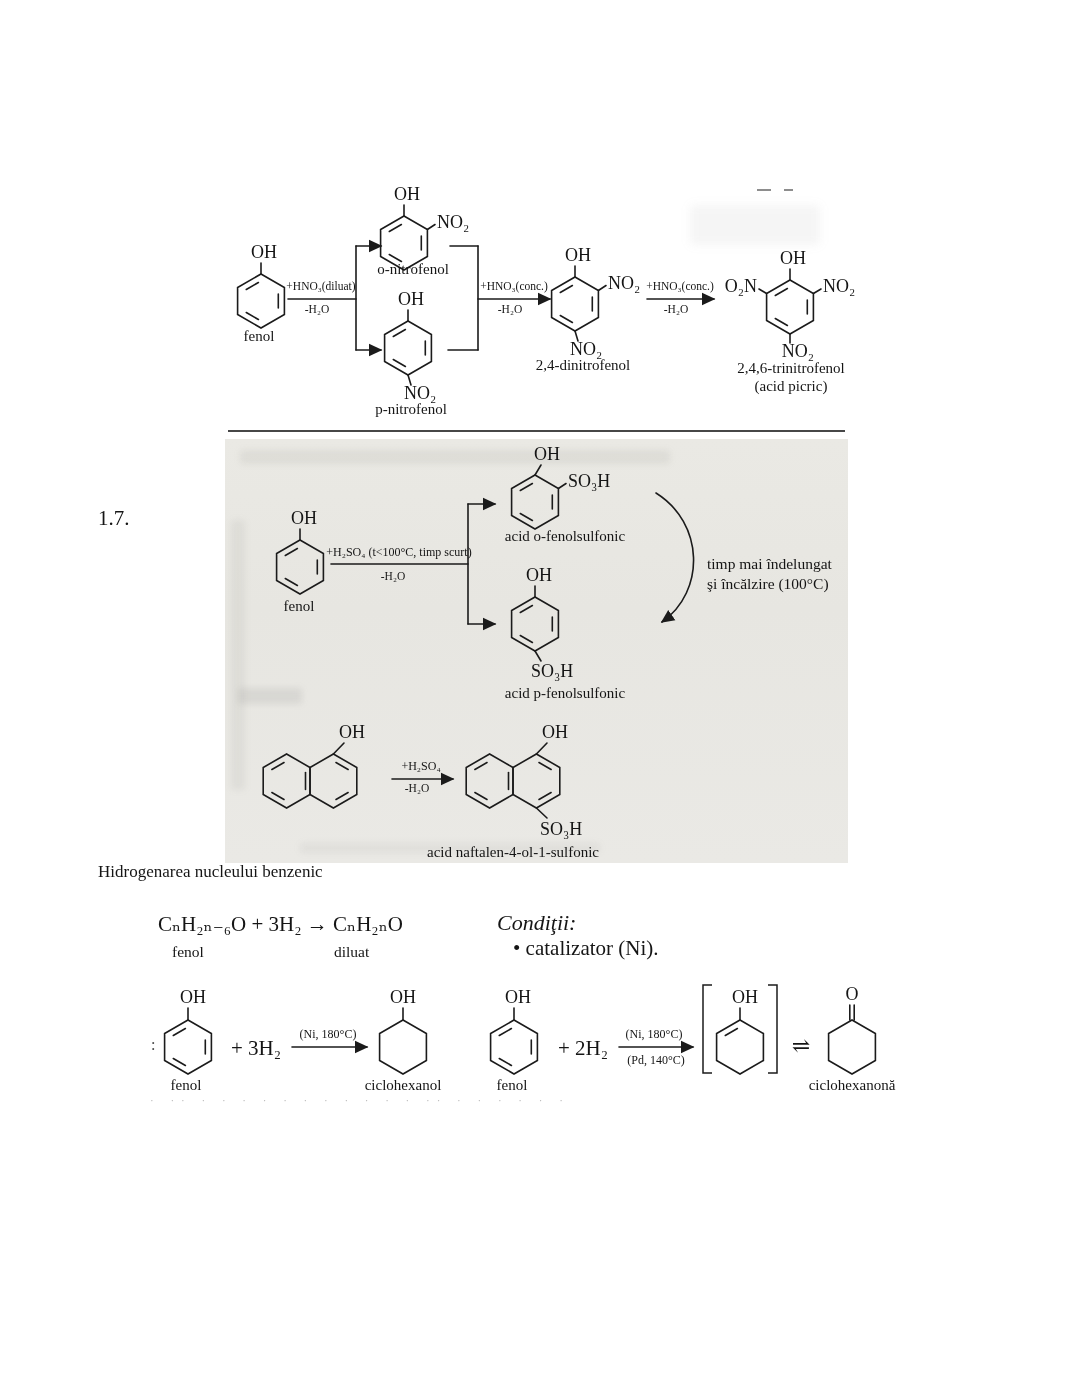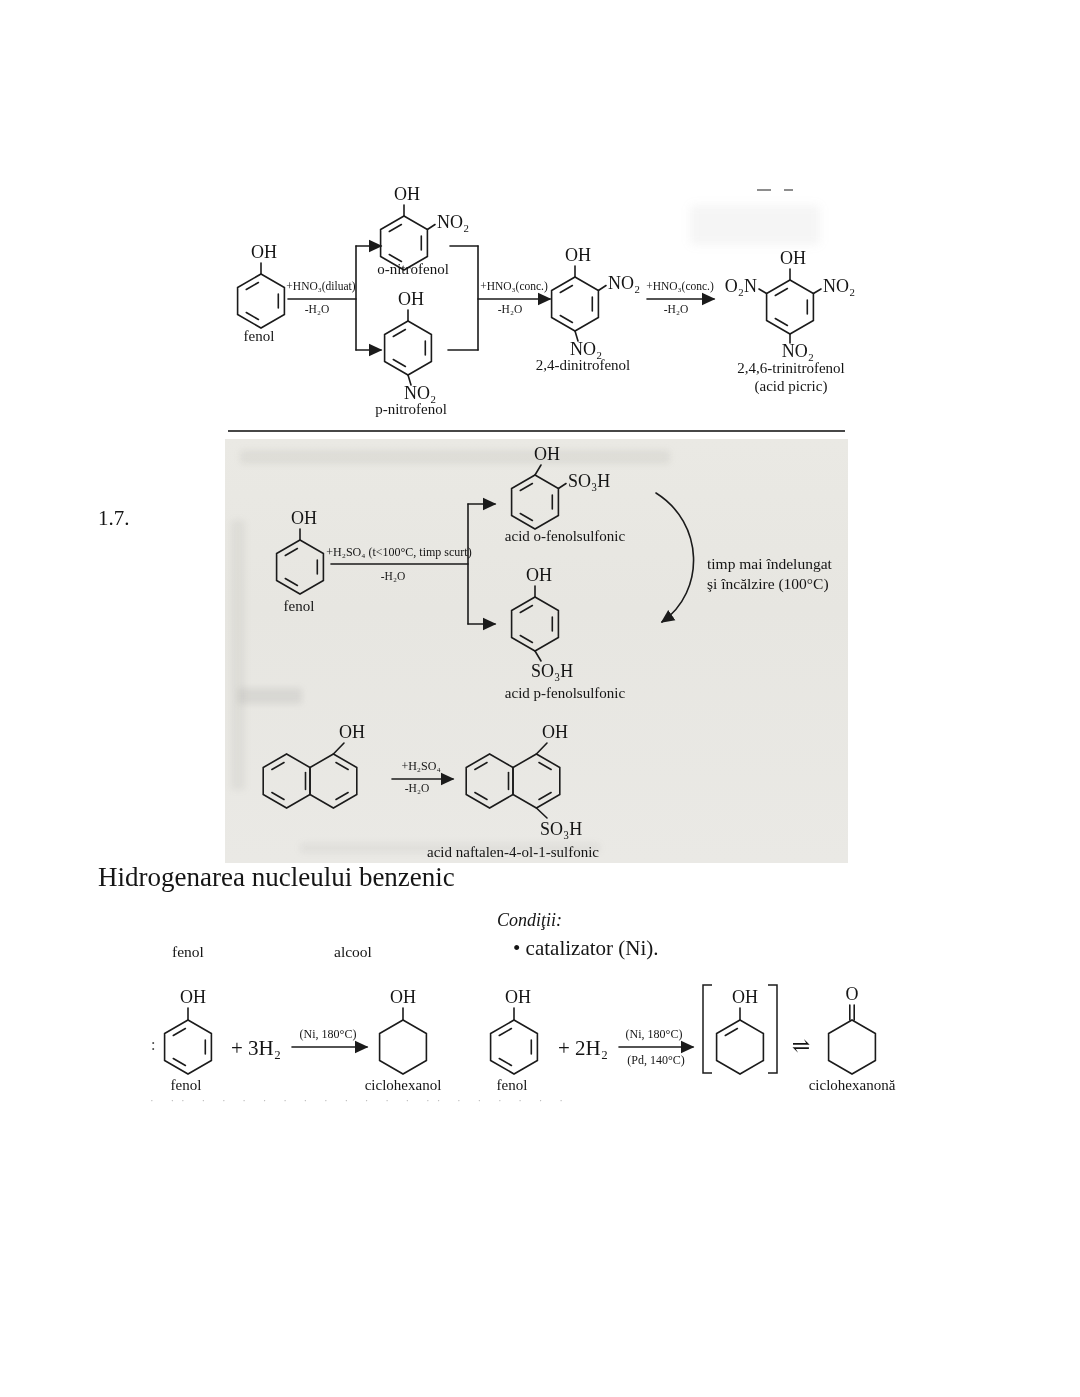--- a/index.html
+++ b/index.html
@@ -7,24 +7,24 @@
     position:relative;width:1080px;height:1397px;background:#ffffff;overflow:hidden;
     font-family:"Liberation Serif","DejaVu Serif","DejaVu Sans",serif;color:#151515;
   }
   .scan-panel{
     position:absolute;left:225px;top:439px;width:623px;height:424px;
     background:linear-gradient(180deg,#eae9e4 0%,#e7e6e1 40%,#eae9e5 100%);
   }
   .smudge{position:absolute;filter:blur(3px);border-radius:4px;}
   .overlay{position:absolute;white-space:nowrap;}
   .sec-num{font-size:21px;}
-  .heading{font-size:27px;}
+  .heading{font-size:17px;}
   .equation{font-size:21px;}
   .eq-sub{font-size:15.5px;}
-  .cond-title{font-size:18px;font-style:italic;}
+  .cond-title{font-size:22px;font-style:italic;}
   .cond-item{font-size:21px;}
   .dots{font-size:11px;letter-spacing:7px;color:#777;opacity:.55;}
   .colon-art{font-size:16px;color:#4a4a4a;}
   svg.diagram{position:absolute;left:0;top:0;}
   svg .bond{stroke:#1b1b1b;stroke-width:1.6;fill:none;stroke-linecap:round;}
   svg .thin{stroke:#1b1b1b;stroke-width:1.5;fill:none;}
   svg .faint{stroke:#8d8d8d;stroke-width:2;}
   svg text{fill:#151515;font-family:"Liberation Serif","DejaVu Serif","DejaVu Sans",serif;}
   svg text.f{font-size:18px;}          
   svg text.cap{font-size:15px;}        
@@ -266,20 +266,21 @@
         <line class="bond" x1="849.8" y1="1020" x2="849.8" y2="1005"></line>
         <line class="bond" x1="854.2" y1="1020" x2="854.2" y2="1005"></line>
         <text class="f mid" x="852" y="1000">O</text>
         <text class="cap mid" x="852" y="1090">ciclohexanonă</text>
       </g>
     </g>
   </svg>
 
   <div class="overlay sec-num" style="left:98px;top:506px;">1.7.</div>
   <div class="overlay heading" style="left:98px;top:862px;">Hidrogenarea nucleului benzenic</div>
+  <div class="overlay equation" style="left:158px;top:912px;">CₙH₂ₙ₋₆O + 3H₂  →  CₙH₂ₙO</div>
   <div class="overlay eq-sub" style="left:172px;top:943px;">fenol</div>
-  <div class="overlay eq-sub" style="left:334px;top:943px;">alcool</div>
+  <div class="overlay eq-sub" style="left:334px;top:943px;">diluat</div>
   <div class="overlay cond-title" style="left:497px;top:910px;">Condiţii:</div>
   <div class="overlay cond-item" style="left:513px;top:936px;">• catalizator (Ni).</div>
   <div class="overlay colon-art" style="left:151px;top:1036px;">:</div>
   <div class="overlay dots" style="left:150px;top:1094px;width:900px;overflow:hidden;">· ·· · · ·  ·  · · ·  · · ·  · ·· ·  · · ·  · ·</div>
 
 </div>
 
 </body></html>

